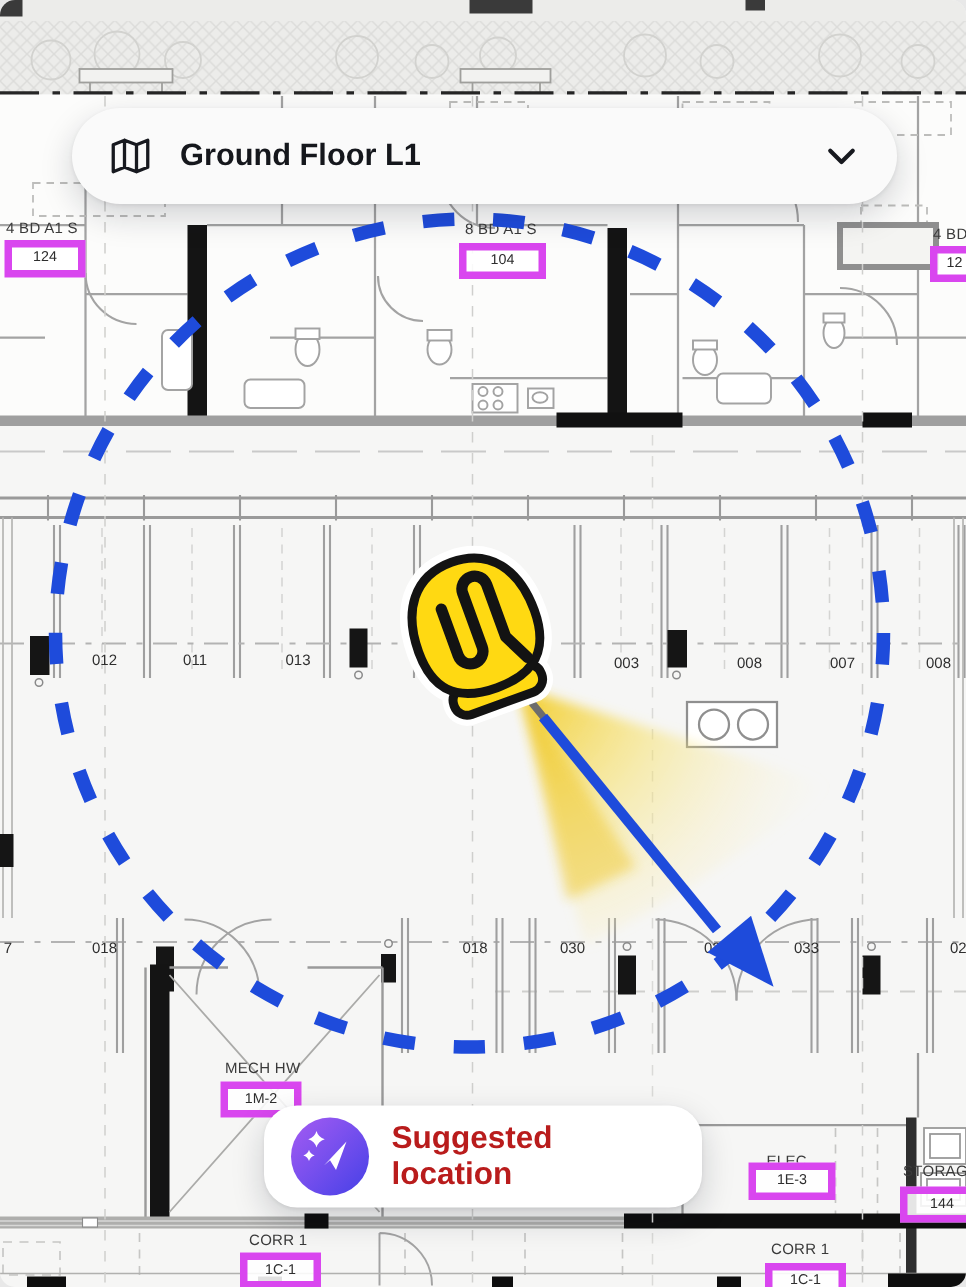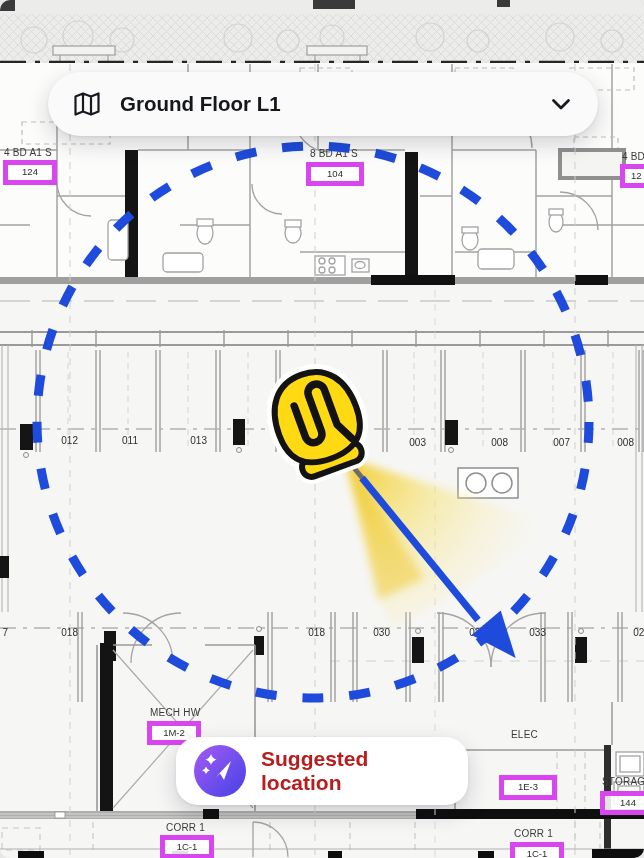--- a/index.html
+++ b/index.html
@@ -233,21 +233,21 @@
     <span class="num" style="left:-8px;top:627px;width:16px">7</span>
     <span class="num" style="left:48px;top:627px">018</span>
     <span class="num" style="left:295px;top:627px">018</span>
     <span class="num" style="left:360px;top:627px">030</span>
     <span class="num" style="left:456px;top:627px">021</span>
     <span class="num" style="left:516px;top:627px">033</span>
     <span class="num" style="left:620px;top:627px">023</span>
 
     <span class="lbl" style="left:150px;top:707px">MECH HW</span>
     <div class="box" style="left:147px;top:721px;width:44px;height:14px">1M-2</div>
-    <span class="lbl" style="left:511px;top:729px">ELEC</span>
+    <span class="lbl" style="left:511px;top:769px">ELEC</span>
     <div class="box" style="left:499px;top:775px;width:48px;height:15px">1E-3</div>
     <span class="lbl" style="left:602px;top:776px">STORAGE</span>
     <div class="box" style="left:600px;top:791px;width:46px;height:14px">144</div>
     <span class="lbl" style="left:166px;top:822px">CORR 1</span>
     <div class="box" style="left:160px;top:835px;width:44px;height:14px">1C-1</div>
     <span class="lbl" style="left:514px;top:828px">CORR 1</span>
     <div class="box" style="left:510px;top:842px;width:44px;height:14px">1C-1</div>
   </div>
 
   <svg class="overlay" viewBox="0 0 644 858" xmlns="http://www.w3.org/2000/svg">

